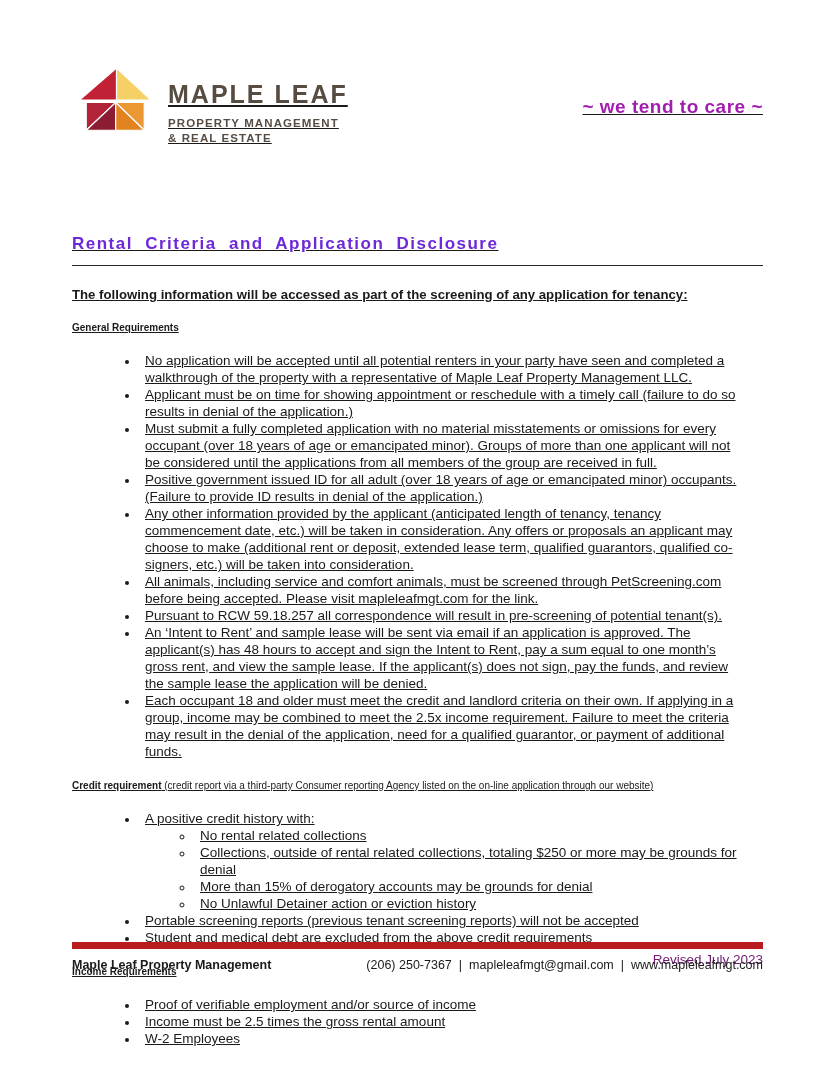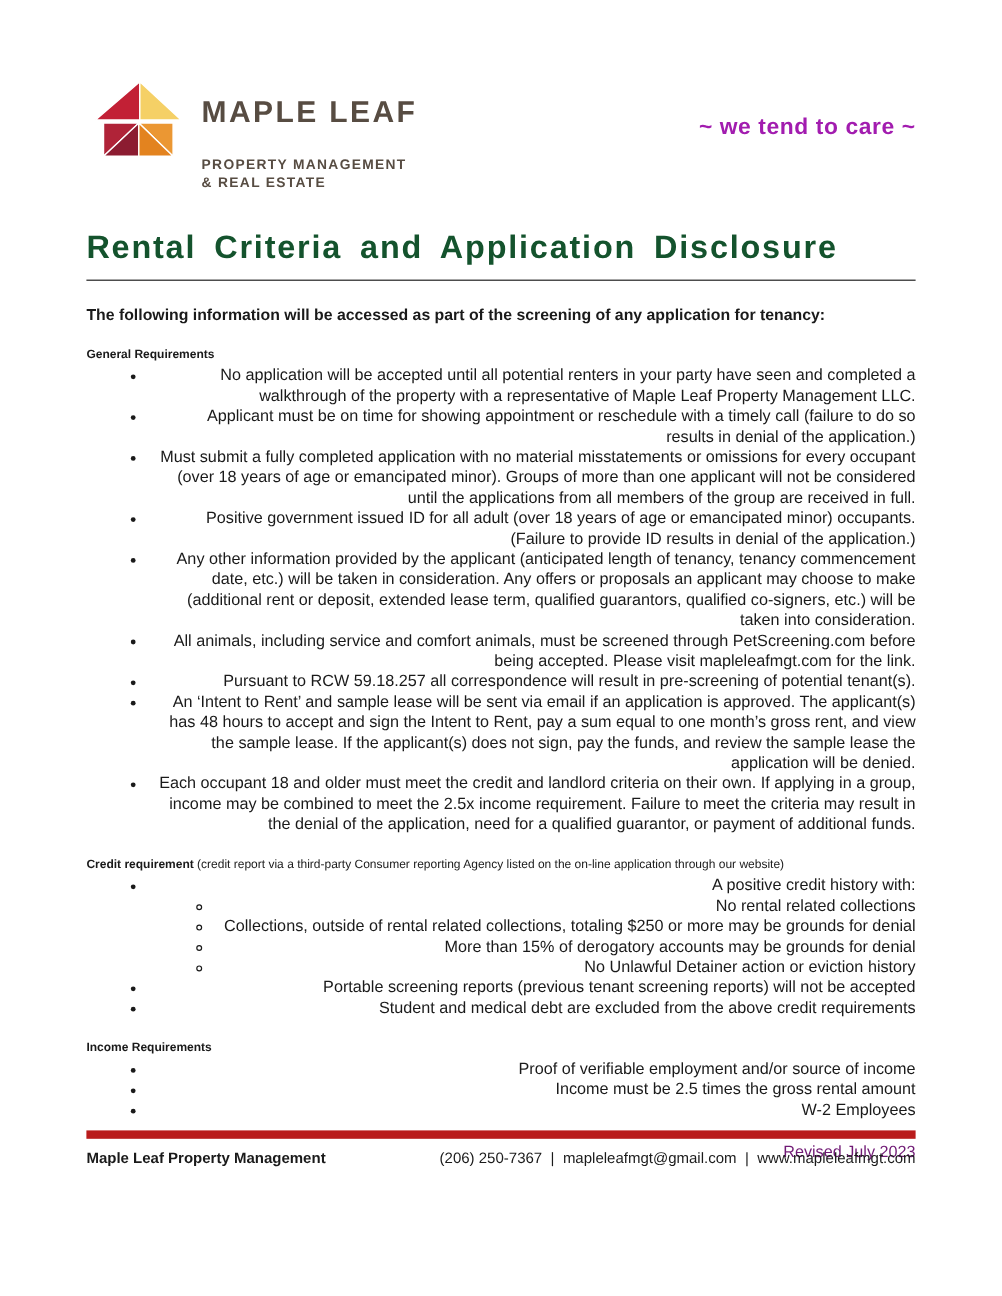--- a/index.html
+++ b/index.html
@@ -8,68 +8,69 @@
     width: 835px; height: 1080px;
     font-family: "Liberation Sans", sans-serif;
     color: #1a1a1a;
     position: relative;
     overflow: hidden;
   }
   .page {
     width: 835px; height: 1080px;
     padding: 58px 72px 0 72px;
     position: relative;
+    text-decoration: underline;
   }
 
   
   .header { display: flex; justify-content: space-between; align-items: flex-start; }
   .logo { display: flex; align-items: flex-start; }
   .house-svg { width: 84px; height: 84px; display: block; }
   .logo-text { margin-left: 12px; padding-top: 22px; }
   .logo-line1 {
     font-size: 25px; font-weight: bold; letter-spacing: 2px;
     color: #574c42;
   }
   .logo-line2, .logo-line3 {
     font-size: 11.5px; font-weight: bold; letter-spacing: 1.1px;
     color: #574c42; line-height: 15px;
   }
-  .logo-line2 { margin-top: 22px; }
+  .logo-line2 { margin-top: 7px; }
   .tagline {
     margin-top: 38px;
     font-size: 19px; font-weight: bold;
     color: #a21caf;
     letter-spacing: 0.5px;
   }
 
   
   .doc-title {
-    margin-top: 30px;
-    font-size: 27px; font-weight: bold;
+    margin-top: 88px;
+    font-size: 17px; font-weight: bold;
     letter-spacing: 1.5px; word-spacing: 6px;
-    color: #14532d;
+    color: #6d28d9;
   }
   .title-rule {
     border: none; border-top: 1.6px solid #222;
     margin-top: 11px;
   }
   .intro {
     margin-top: 21px;
     font-size: 13.2px; font-weight: bold;
     white-space: nowrap;
   }
 
   
   .doc-section { margin-top: 17px; }
   .sec-heading { font-size: 10px; line-height: 17px; }
   .h-bold { font-weight: bold; }
   .h-note { font-weight: normal; }
 
   ul { list-style-position: outside; font-size: 13.5px; line-height: 17px; }
-  ul.lvl0 { list-style-type: disc;   padding-left: 51px;  margin: 0; text-align: right; }
+  ul.lvl0 { list-style-type: disc;   padding-left: 51px;  margin: 16px; }
   ul.lvl1 { list-style-type: circle; padding-left: 49px;  margin: 0; }
   ul.lvl2 { list-style-type: square; padding-left: 51px;  margin: 0; }
   li { padding-left: 6px; }
   li::marker { font-size: 12px; }
 
   
   .revised {
     position: absolute; right: 72px; top: 952px;
     font-size: 13.5px; color: #701a75;
   }

